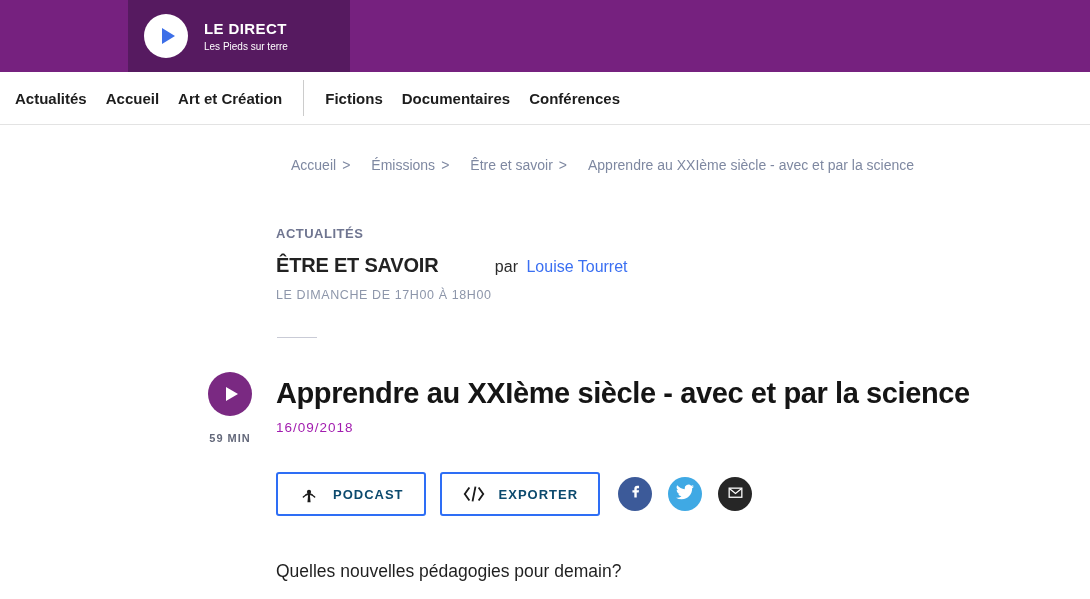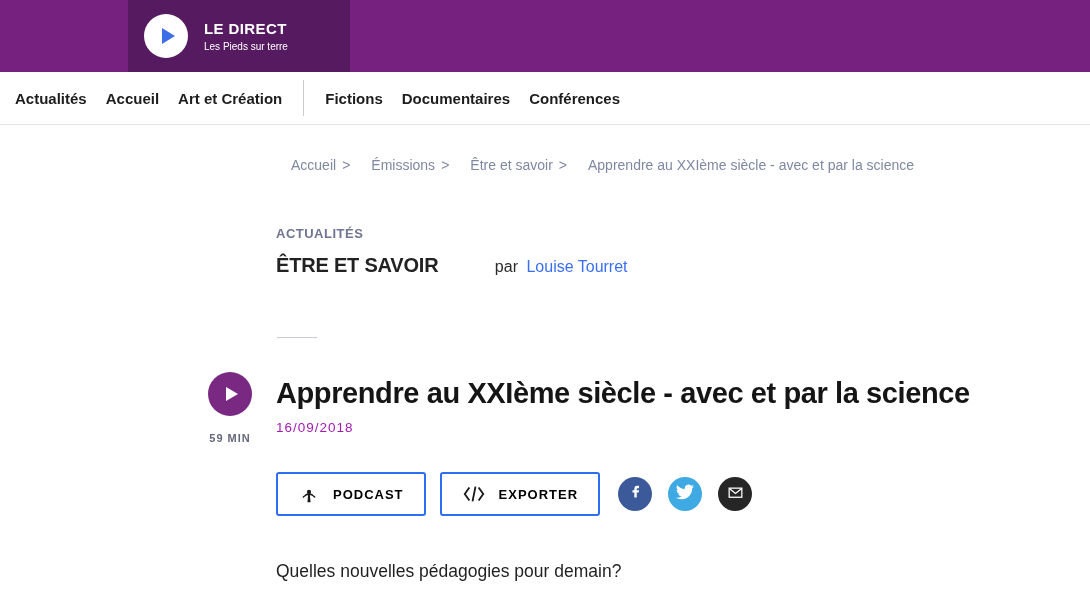--- a/index.html
+++ b/index.html
@@ -41,21 +41,21 @@
   
   .episode-play { position:absolute; left:208px; top:372px; width:44px; height:44px; border-radius:50%; background:#7A2982; display:flex; align-items:center; justify-content:center; cursor:pointer; }
   .episode-play-triangle { width:0; height:0; border-left:12px solid #fff; border-top:7px solid transparent; border-bottom:7px solid transparent; margin-left:4px; }
   .duration { position:absolute; left:186px; top:432px; width:88px; text-align:center; font-size:11px; font-weight:bold; color:#63687A; letter-spacing:1px; }
   .episode-title { position:absolute; left:276px; top:377px; width:800px; font-size:29px; font-weight:bold; color:#151515; letter-spacing:-0.4px; white-space:nowrap; }
   .episode-date { position:absolute; left:276px; top:420px; font-size:13.5px; color:#a21caf; letter-spacing:1px; }
 
   .actions { position:absolute; left:276px; top:472px; display:flex; align-items:center; }
   .btn { height:44px; background:#fff; border:2px solid #2E6EF5; border-radius:3px; display:flex; align-items:center; padding:0 20px; cursor:pointer; margin-right:14px; }
   .btn-icon { display:flex; align-items:center; margin-right:13px; }
-  .btn-label { font-size:13px; font-weight:bold; color:#000000; letter-spacing:1px; }
+  .btn-label { font-size:13px; font-weight:bold; color:#0c4a6e; letter-spacing:1px; }
   .social { display:flex; align-items:center; margin-left:4px; }
   .social-circle { width:34px; height:34px; border-radius:50%; display:flex; align-items:center; justify-content:center; margin-right:16px; cursor:pointer; }
   .fb { background:#3C5A99; }
   .tw { background:#3FA9E4; }
   .em { background:#262626; }
 
   .intro { position:absolute; left:276px; top:561px; font-size:17.5px; color:#1f1f1f; }
 </style>
 </head>
 <body>
@@ -87,20 +87,21 @@
   <div class="breadcrumb">
     <span class="crumb">Accueil</span><span class="crumb-sep">&gt;</span><span class="crumb">Émissions</span><span class="crumb-sep">&gt;</span><span class="crumb">Être et savoir</span><span class="crumb-sep">&gt;</span><span class="crumb crumb-current">Apprendre au XXIème siècle - avec et par la science</span>
   </div>
 
   <div class="category">ACTUALITÉS</div>
   <div class="show-row">
     <span class="show-title">ÊTRE ET SAVOIR</span>
     <span class="byline-prefix">par</span>
     <span class="author-link">Louise Tourret</span>
   </div>
+  <div class="schedule">LE DIMANCHE DE 17H00 À 18H00</div>
   <div class="mini-divider"></div>
 
   <div class="episode-play">
     <div class="episode-play-triangle"></div>
   </div>
   <div class="duration">59 MIN</div>
   <h1 class="episode-title">Apprendre au XXIème siècle - avec et par la science</h1>
   <div class="episode-date">16/09/2018</div>
 
   <div class="actions">

